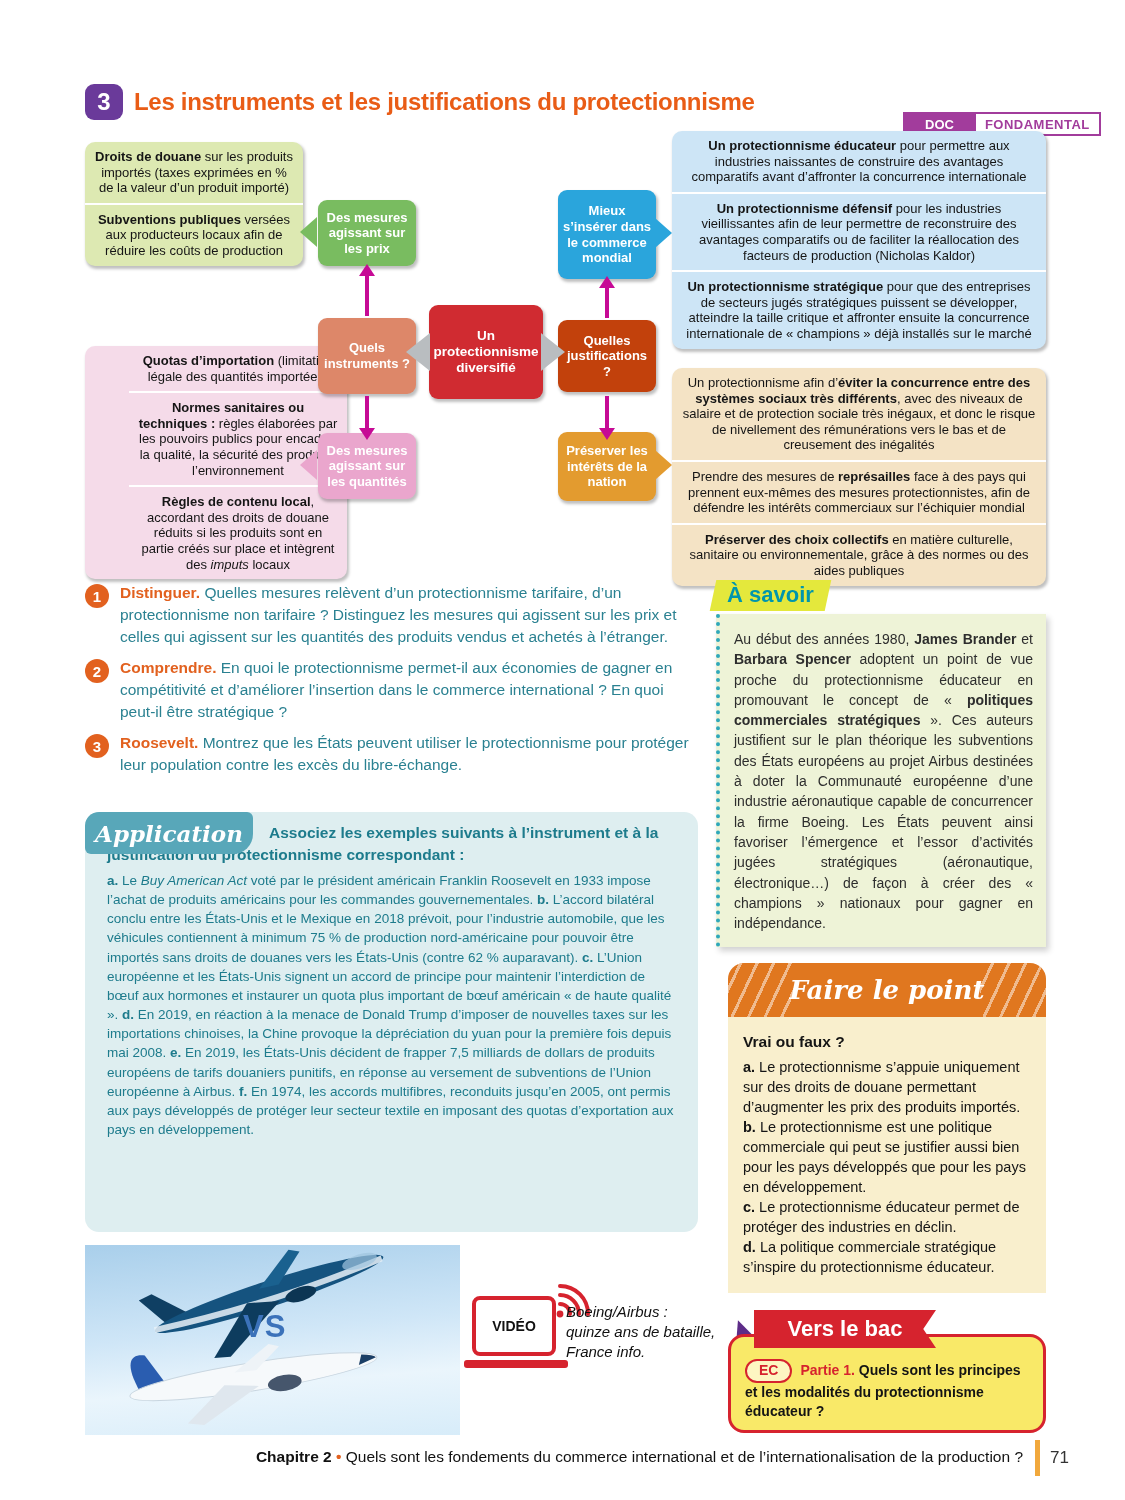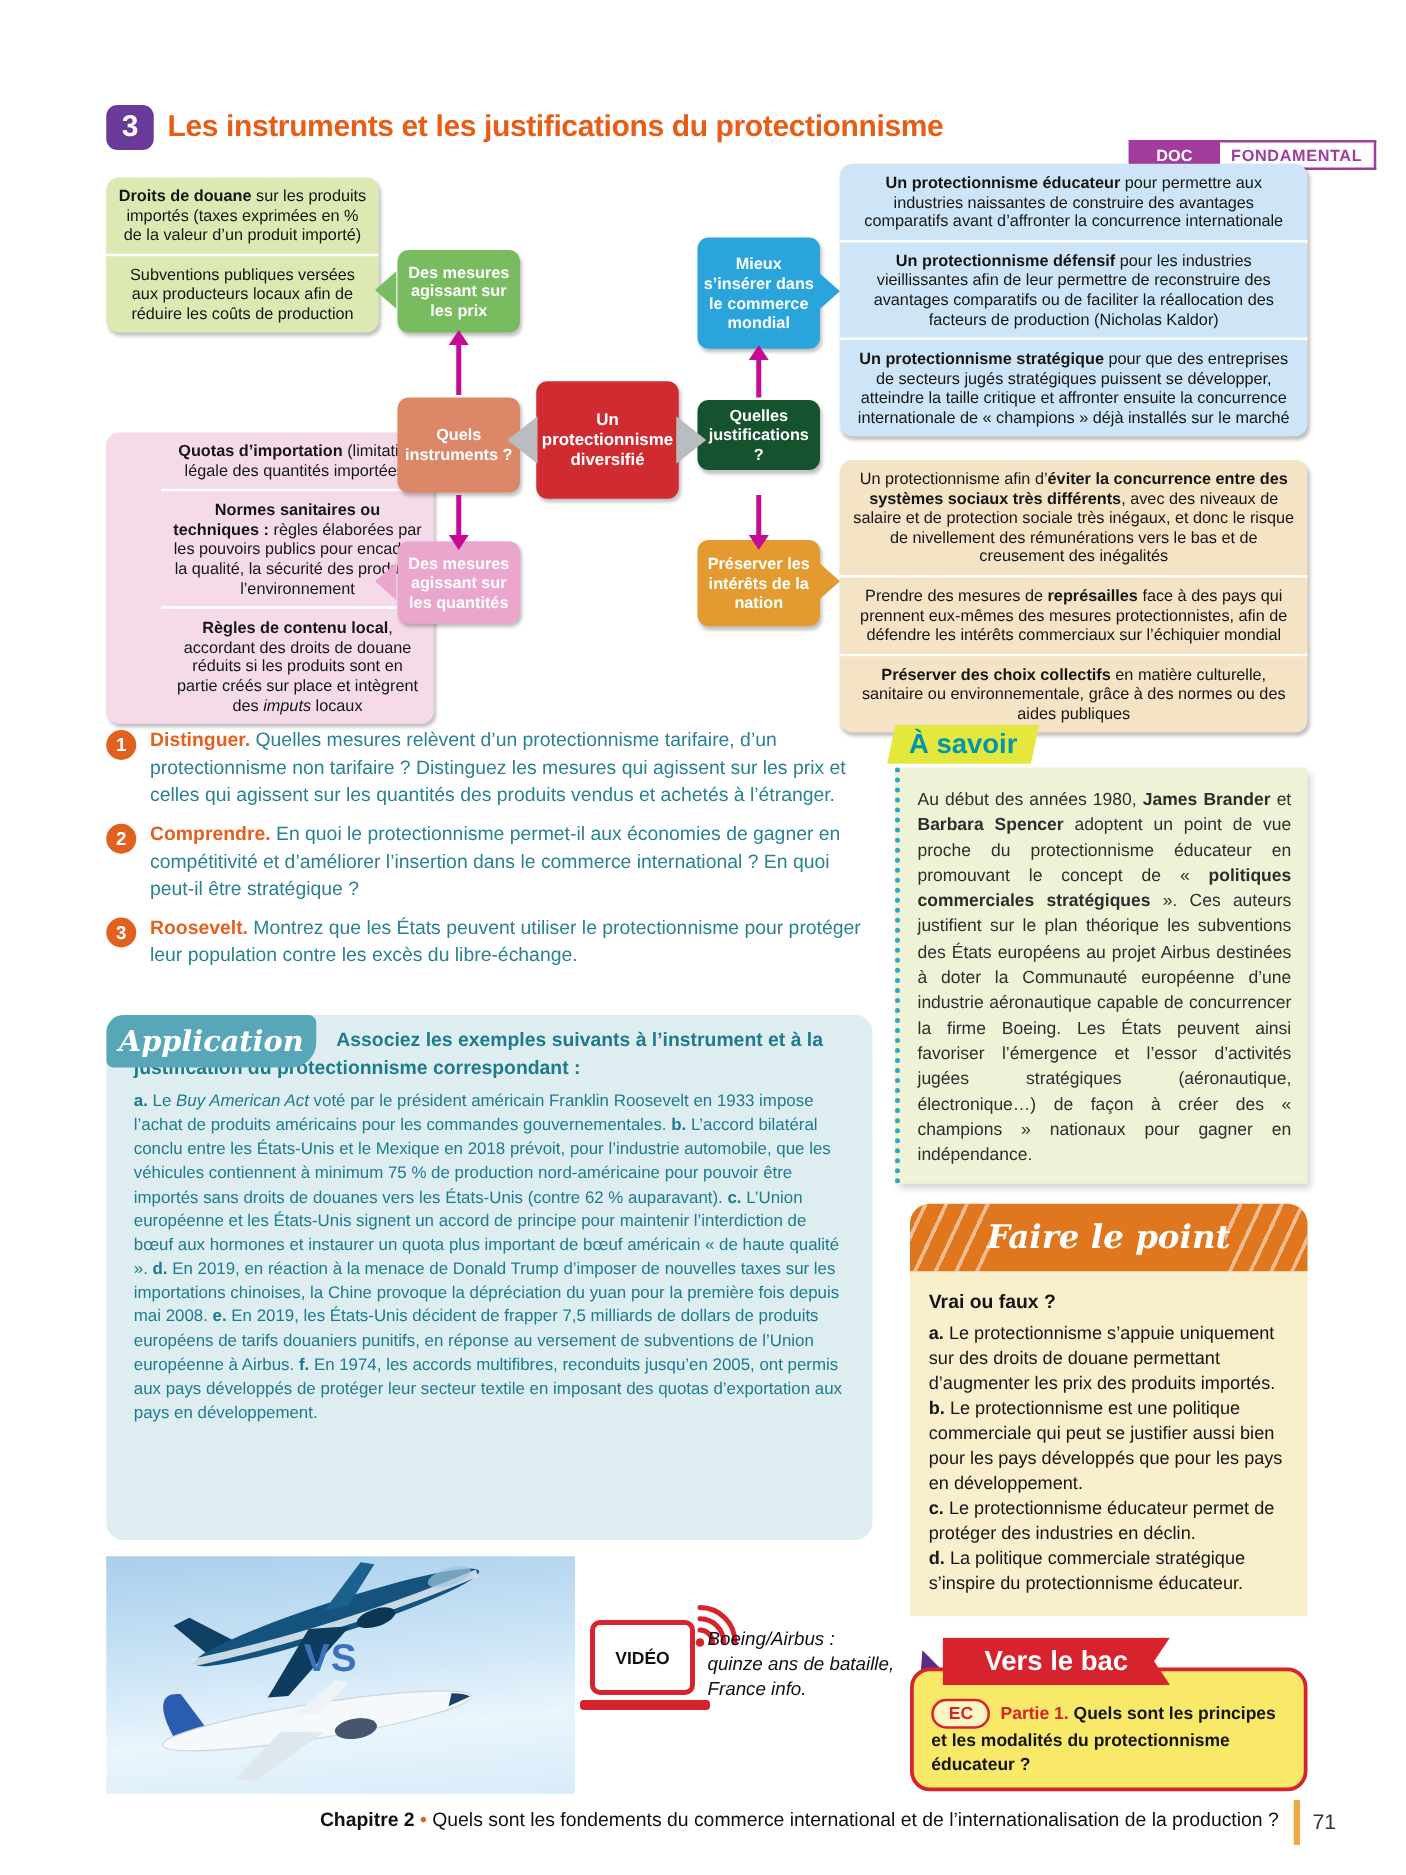--- a/index.html
+++ b/index.html
@@ -29,21 +29,21 @@
   .box-jbot{left:672px;top:368px;width:374px;background:#f4e3c5;}
 
   .node{position:absolute;border-radius:9px;color:#fff;font-weight:bold;font-size:13px;line-height:1.2;
         display:flex;align-items:center;justify-content:center;text-align:center;padding:4px;
         box-shadow:1.5px 2.5px 3px rgba(0,0,0,.25);box-sizing:border-box;}
   .n-price{left:318px;top:200px;width:98px;height:66px;background:#79bc60;}
   .n-instr{left:318px;top:318px;width:98px;height:76px;background:#dd8769;}
   .n-qty{left:318px;top:433px;width:98px;height:66px;background:#eaa6cd;}
   .n-center{left:429px;top:305px;width:114px;height:94px;background:#d02b31;font-size:13.5px;}
   .n-insert{left:558px;top:190px;width:98px;height:89px;background:#2aa5dc;}
-  .n-justif{left:558px;top:320px;width:98px;height:56px;background:#14532d;}
+  .n-justif{left:558px;top:320px;width:98px;height:72px;background:#c2410c;}
   .n-nation{left:558px;top:432px;width:98px;height:69px;background:#e39b2f;}
 
   .tri{position:absolute;width:0;height:0;}
   .c-green{left:300px;top:217px;border-top:15px solid transparent;border-bottom:15px solid transparent;border-right:17px solid #79bc60;}
   .c-pink{left:300px;top:450px;border-top:15px solid transparent;border-bottom:15px solid transparent;border-right:17px solid #eaa6cd;}
   .c-blue{left:655px;top:218px;border-top:15px solid transparent;border-bottom:15px solid transparent;border-left:17px solid #2aa5dc;}
   .c-orange{left:655px;top:450px;border-top:15px solid transparent;border-bottom:15px solid transparent;border-left:17px solid #e39b2f;}
   .g-left{left:406px;top:333px;border-top:19px solid transparent;border-bottom:19px solid transparent;border-right:24px solid #b9bdc0;}
   .g-right{left:541px;top:333px;border-top:19px solid transparent;border-bottom:19px solid transparent;border-left:24px solid #b9bdc0;}
 
@@ -137,21 +137,21 @@
 
   <div class="hdr-num">3</div>
   <div class="hdr-title">Les instruments et les justifications du protectionnisme</div>
   <div class="doc-badge">
     <span class="doc-left">DOC</span>
     <span class="doc-right">FONDAMENTAL</span>
   </div>
 
   <div class="bigbox box-price">
     <div class="seg"><span style="font-weight: bold;">Droits de douane</span><span> sur les produits importés (taxes exprimées en % de la valeur d’un produit importé)</span></div>
-    <div class="seg"><span style="font-weight: normal;">Subventions publiques</span><span> versées aux producteurs locaux afin de réduire les coûts de production</span></div>
+    <div class="seg"><span style="font-weight: bold;">Subventions publiques</span><span> versées aux producteurs locaux afin de réduire les coûts de production</span></div>
   </div>
   <div class="bigbox box-qty">
     <div class="seg"><span style="font-weight: bold;">Quotas d’importation</span><span> (limitation légale des quantités importées)</span></div>
     <div class="seg"><span style="font-weight: bold;">Normes sanitaires ou techniques :</span><span> règles élaborées par les pouvoirs publics pour encadrer la qualité, la sécurité des produits, l’environnement</span></div>
     <div class="seg"><span style="font-weight: bold;">Règles de contenu local</span><span>, accordant des droits de douane réduits si les produits sont en partie créés sur place et intègrent des </span><span style="font-style: italic;">imputs</span><span> locaux</span></div>
   </div>
   <div class="bigbox box-jtop">
     <div class="seg"><span style="font-weight: bold;">Un protectionnisme éducateur</span><span> pour permettre aux industries naissantes de construire des avantages comparatifs avant d’affronter la concurrence internationale</span></div>
     <div class="seg"><span style="font-weight: bold;">Un protectionnisme défensif</span><span> pour les industries vieillissantes afin de leur permettre de reconstruire des avantages comparatifs ou de faciliter la réallocation des facteurs de production (Nicholas Kaldor)</span></div>
     <div class="seg"><span style="font-weight: bold;">Un protectionnisme stratégique</span><span> pour que des entreprises de secteurs jugés stratégiques puissent se développer, atteindre la taille critique et affronter ensuite la concurrence internationale de « champions » déjà installés sur le marché</span></div>

